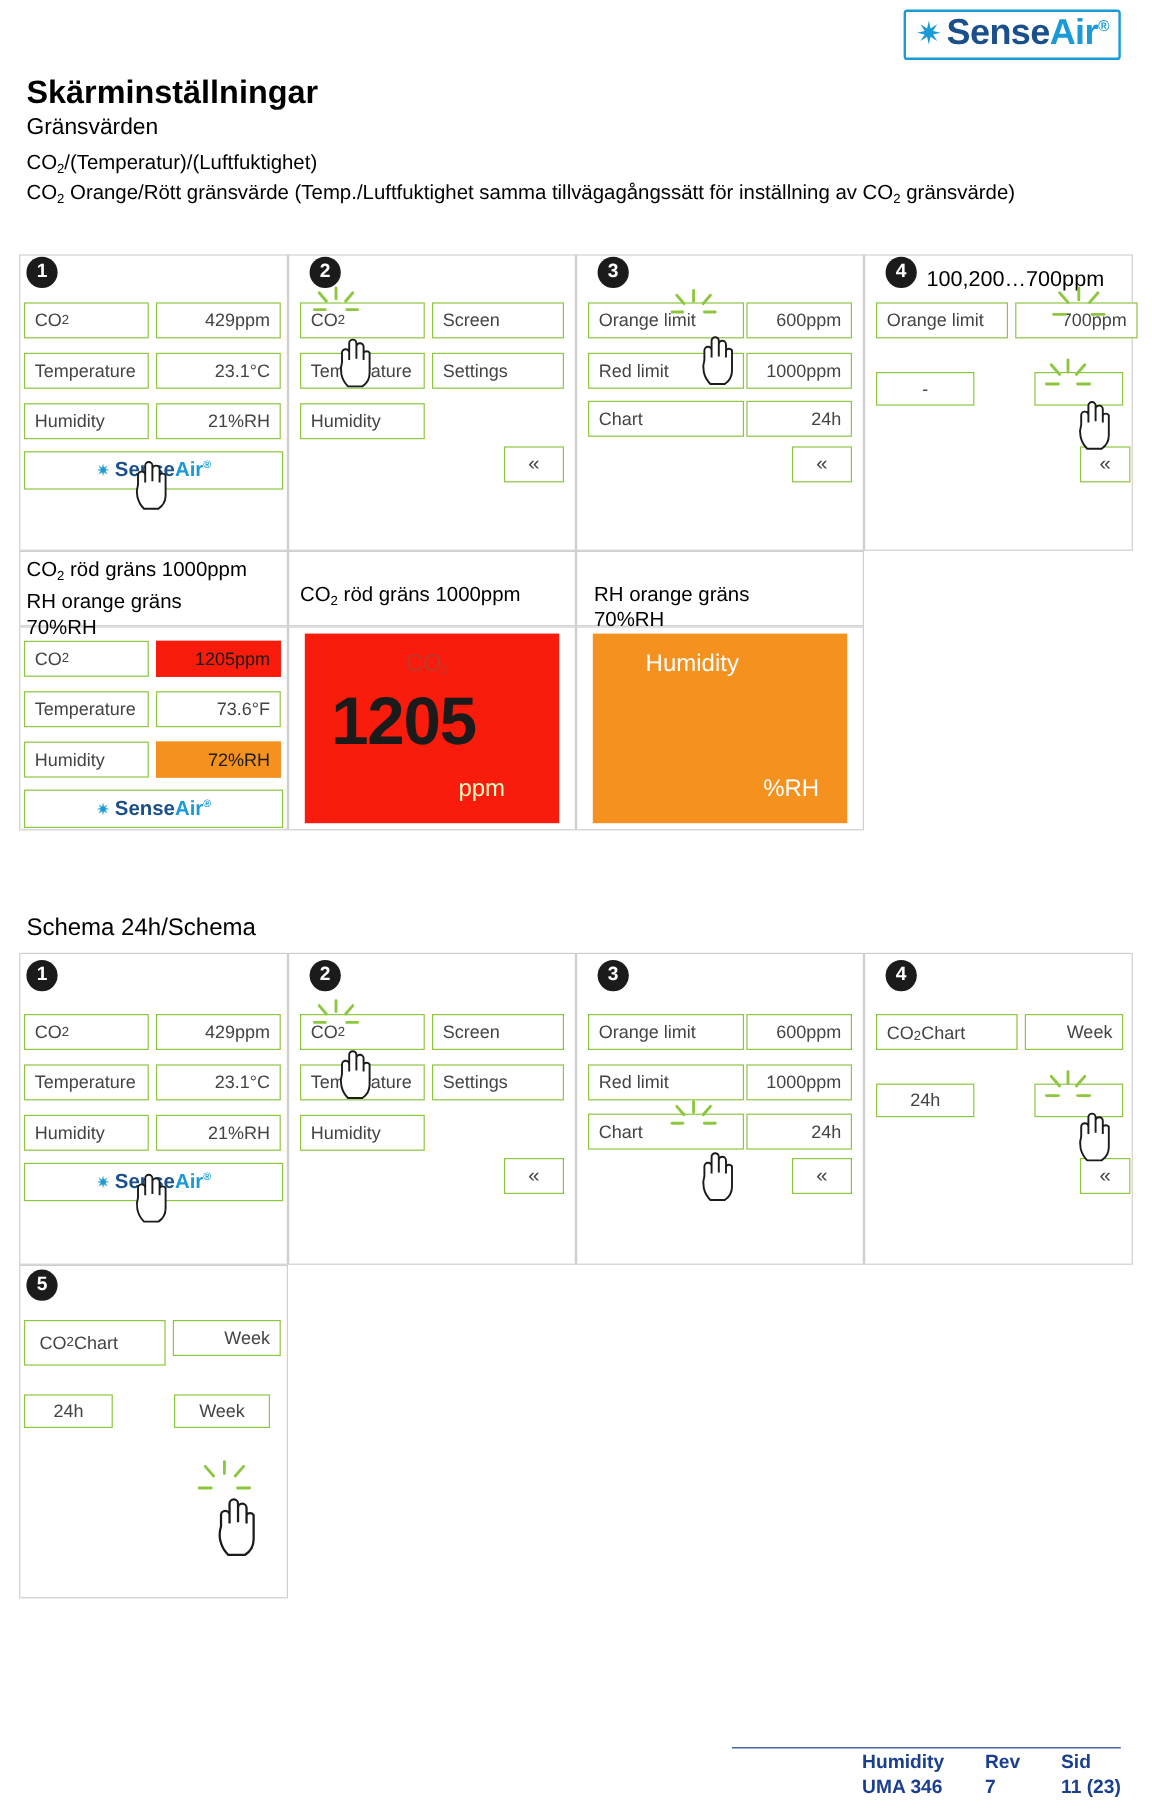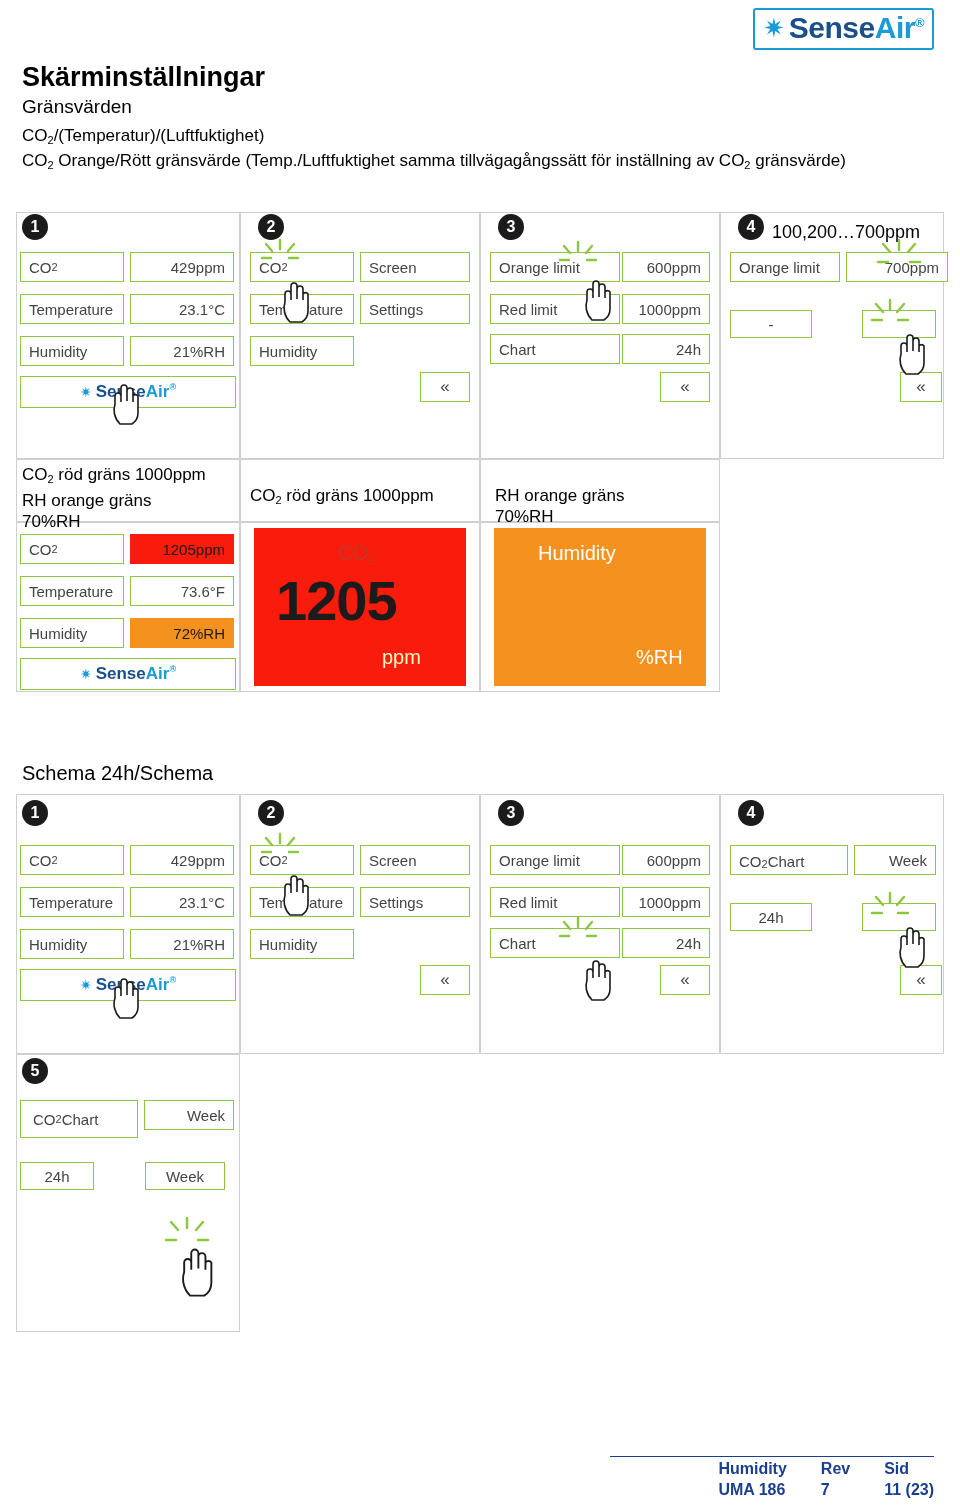--- a/index.html
+++ b/index.html
@@ -405,21 +405,21 @@
     <svg viewBox="0 0 30 44">
         <path d="M10 42 C4 36 3 28 5 22 L5 14 a3 3 0 0 1 6 0 v6 V6 a3 3 0 0 1 6 0 v13 V9 a3 3 0 0 1 6 0 v11 V14 a3 3 0 0 1 5 0 v17 c0 6-3 9-6 11z" fill="#fff" stroke="#1b1b1b" stroke-width="1.6"></path>
       </svg>
   </div>
 
   <div class="hr-foot"></div>
   <div class="footer">
     <div class="cols">
       <div class="col">
         <div>Humidity</div>
-        <div>UMA 186</div>
+        <div>UMA 346</div>
       </div>
       <div class="col">
         <div>Rev</div>
         <div>7</div>
       </div>
       <div class="col">
         <div>Sid</div>
         <div>11 (23)</div>
       </div>
     </div>

